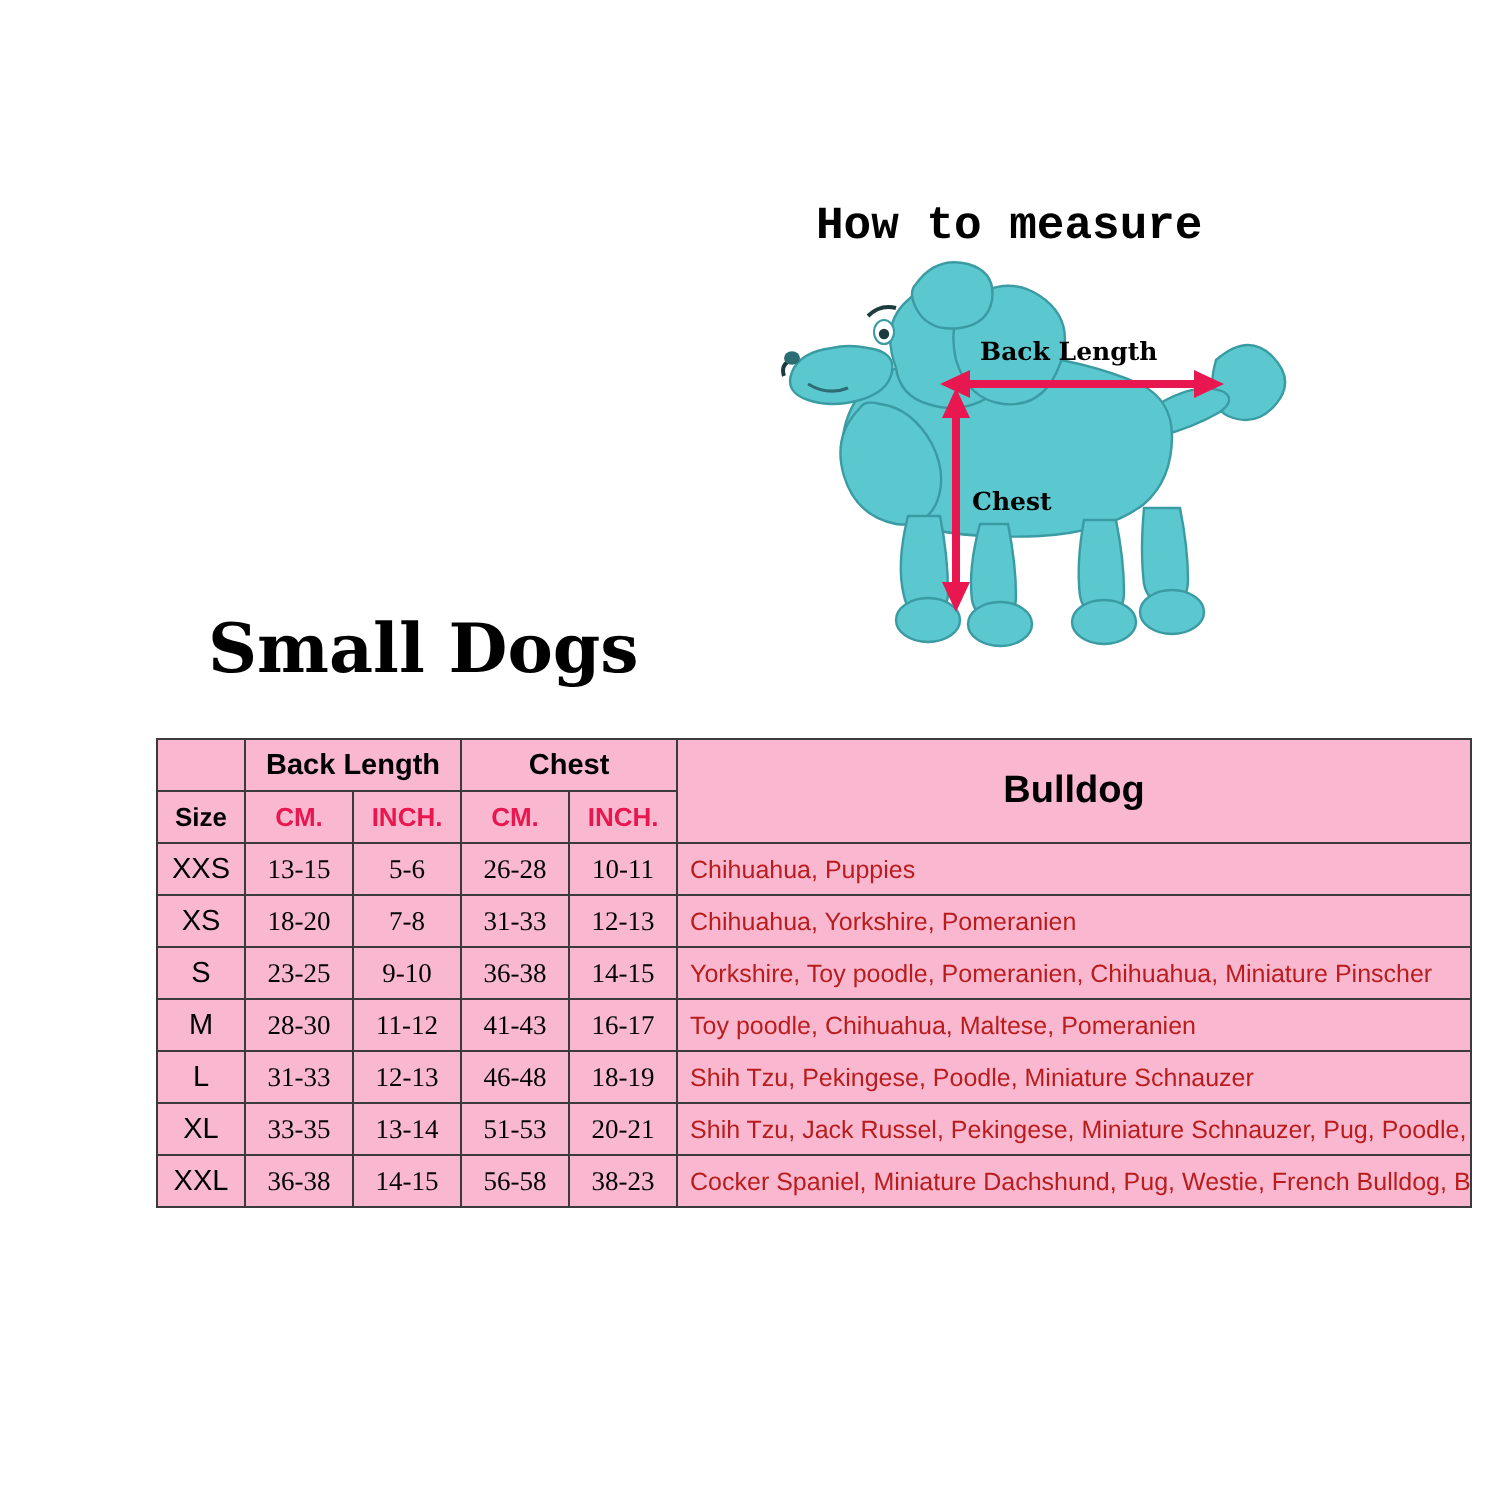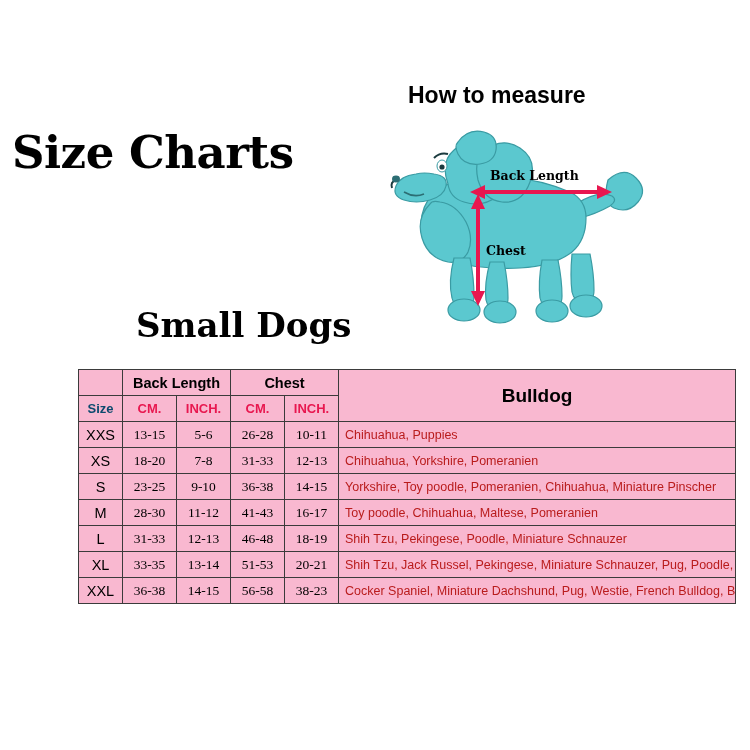--- a/index.html
+++ b/index.html
@@ -34,27 +34,26 @@
   }
   .title-section {
     position: absolute;
     left: 104px;
     top: 305px;
     font-family: "DejaVu Serif", serif;
     font-weight: bold;
     font-size: 34px;
     color: #000000;
     white-space: nowrap;
-    margin-left: 32px;
   }
   .howto {
     position: absolute;
     left: 408px;
-    top: 82px;
-    font-family: Liberation Sans, sans-serif;
+    top: 100px;
+    font-family: Liberation Mono, monospace;
     font-weight: bold;
     font-size: 23px;
     color: #000000;
     white-space: nowrap;
   }
 
   
   .dog-wrap {
     position: absolute;
     left: 330px;
@@ -105,21 +104,21 @@
     color: #000000;
   }
   .chart .hdr-unit {
     font-weight: bold;
     font-size: 13px;
     color: #e8174f;
   }
   .chart .hdr-size {
     font-weight: bold;
     font-size: 13px;
-    color: #0c4a6e;
+    color: #000000;
   }
   .chart .hdr-breeds {
     font-weight: bold;
     font-size: 19px;
     color: #000000;
   }
   .chart .sizecell {
     font-size: 14.5px;
     color: #000000;
   }
@@ -141,21 +140,20 @@
   .col-bl-in  { width: 54px; }
   .col-ch-cm  { width: 54px; }
   .col-ch-in  { width: 54px; }
   .col-breeds { width: 397px; }
 </style>
 </head>
 <body>
 
 <div class="page">
 
-  <div class="title-main">Size Charts</div>
   <div class="howto">How to measure</div>
   <div class="title-section">Small Dogs</div>
 
   <div class="dog-wrap">
     <svg width="320" height="200" viewBox="0 0 320 200">
       <g fill="#5bc8cf" stroke="#3a9ba3" stroke-width="1.2">
 
         <path d="M278 50 q16 -14 28 -2 q12 12 2 24 q-10 12 -24 6 q-12 -6 -6 -28 z"></path>
 
         <path d="M246 74 q22 -14 36 -8 q6 4 -2 10 q-14 8 -30 12 z"></path>

